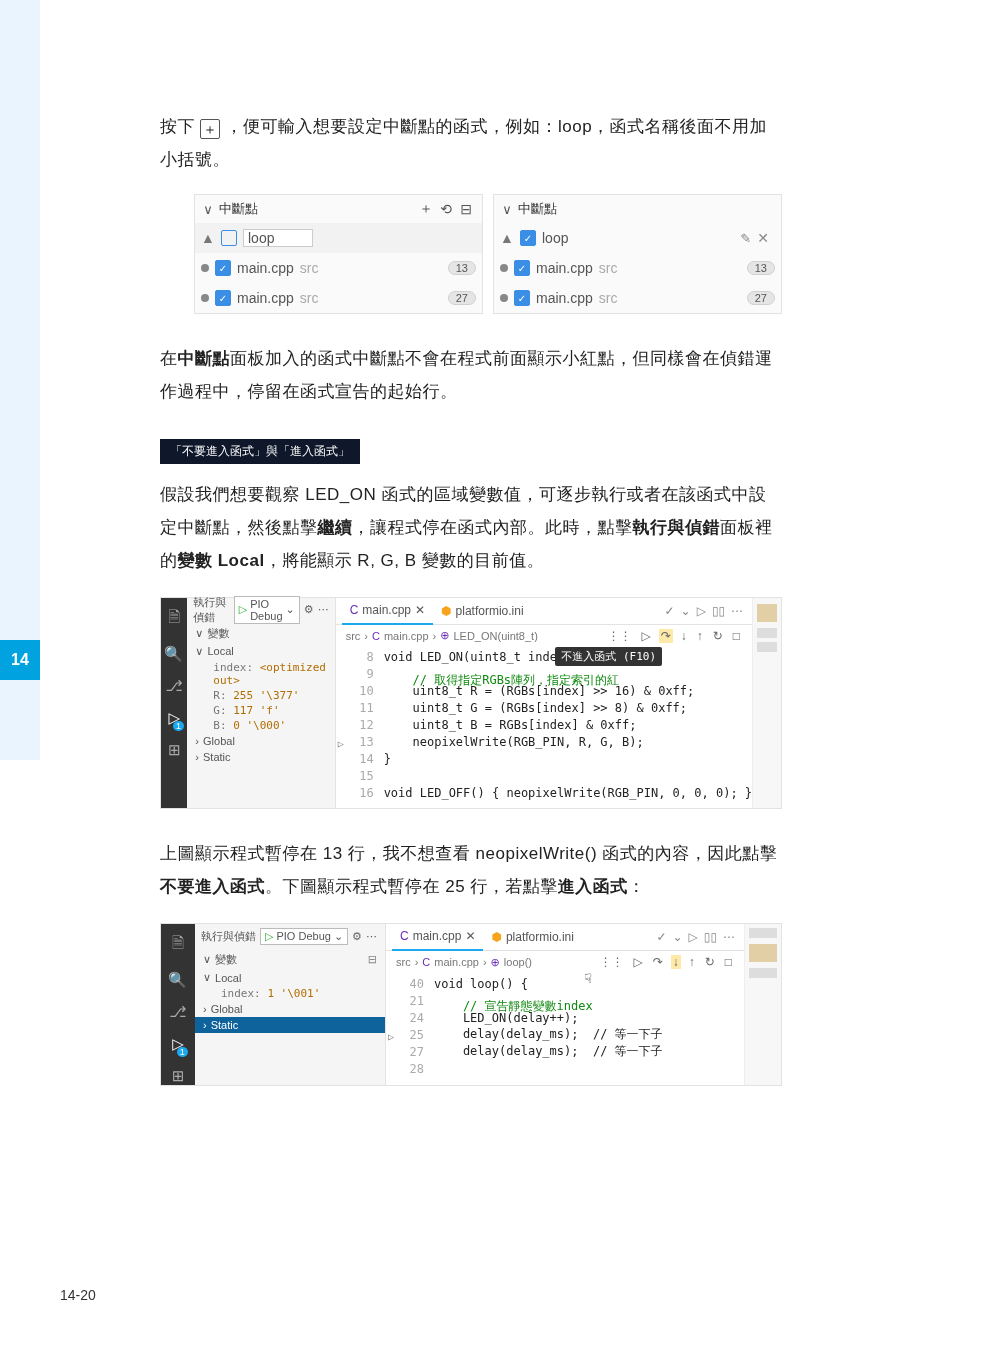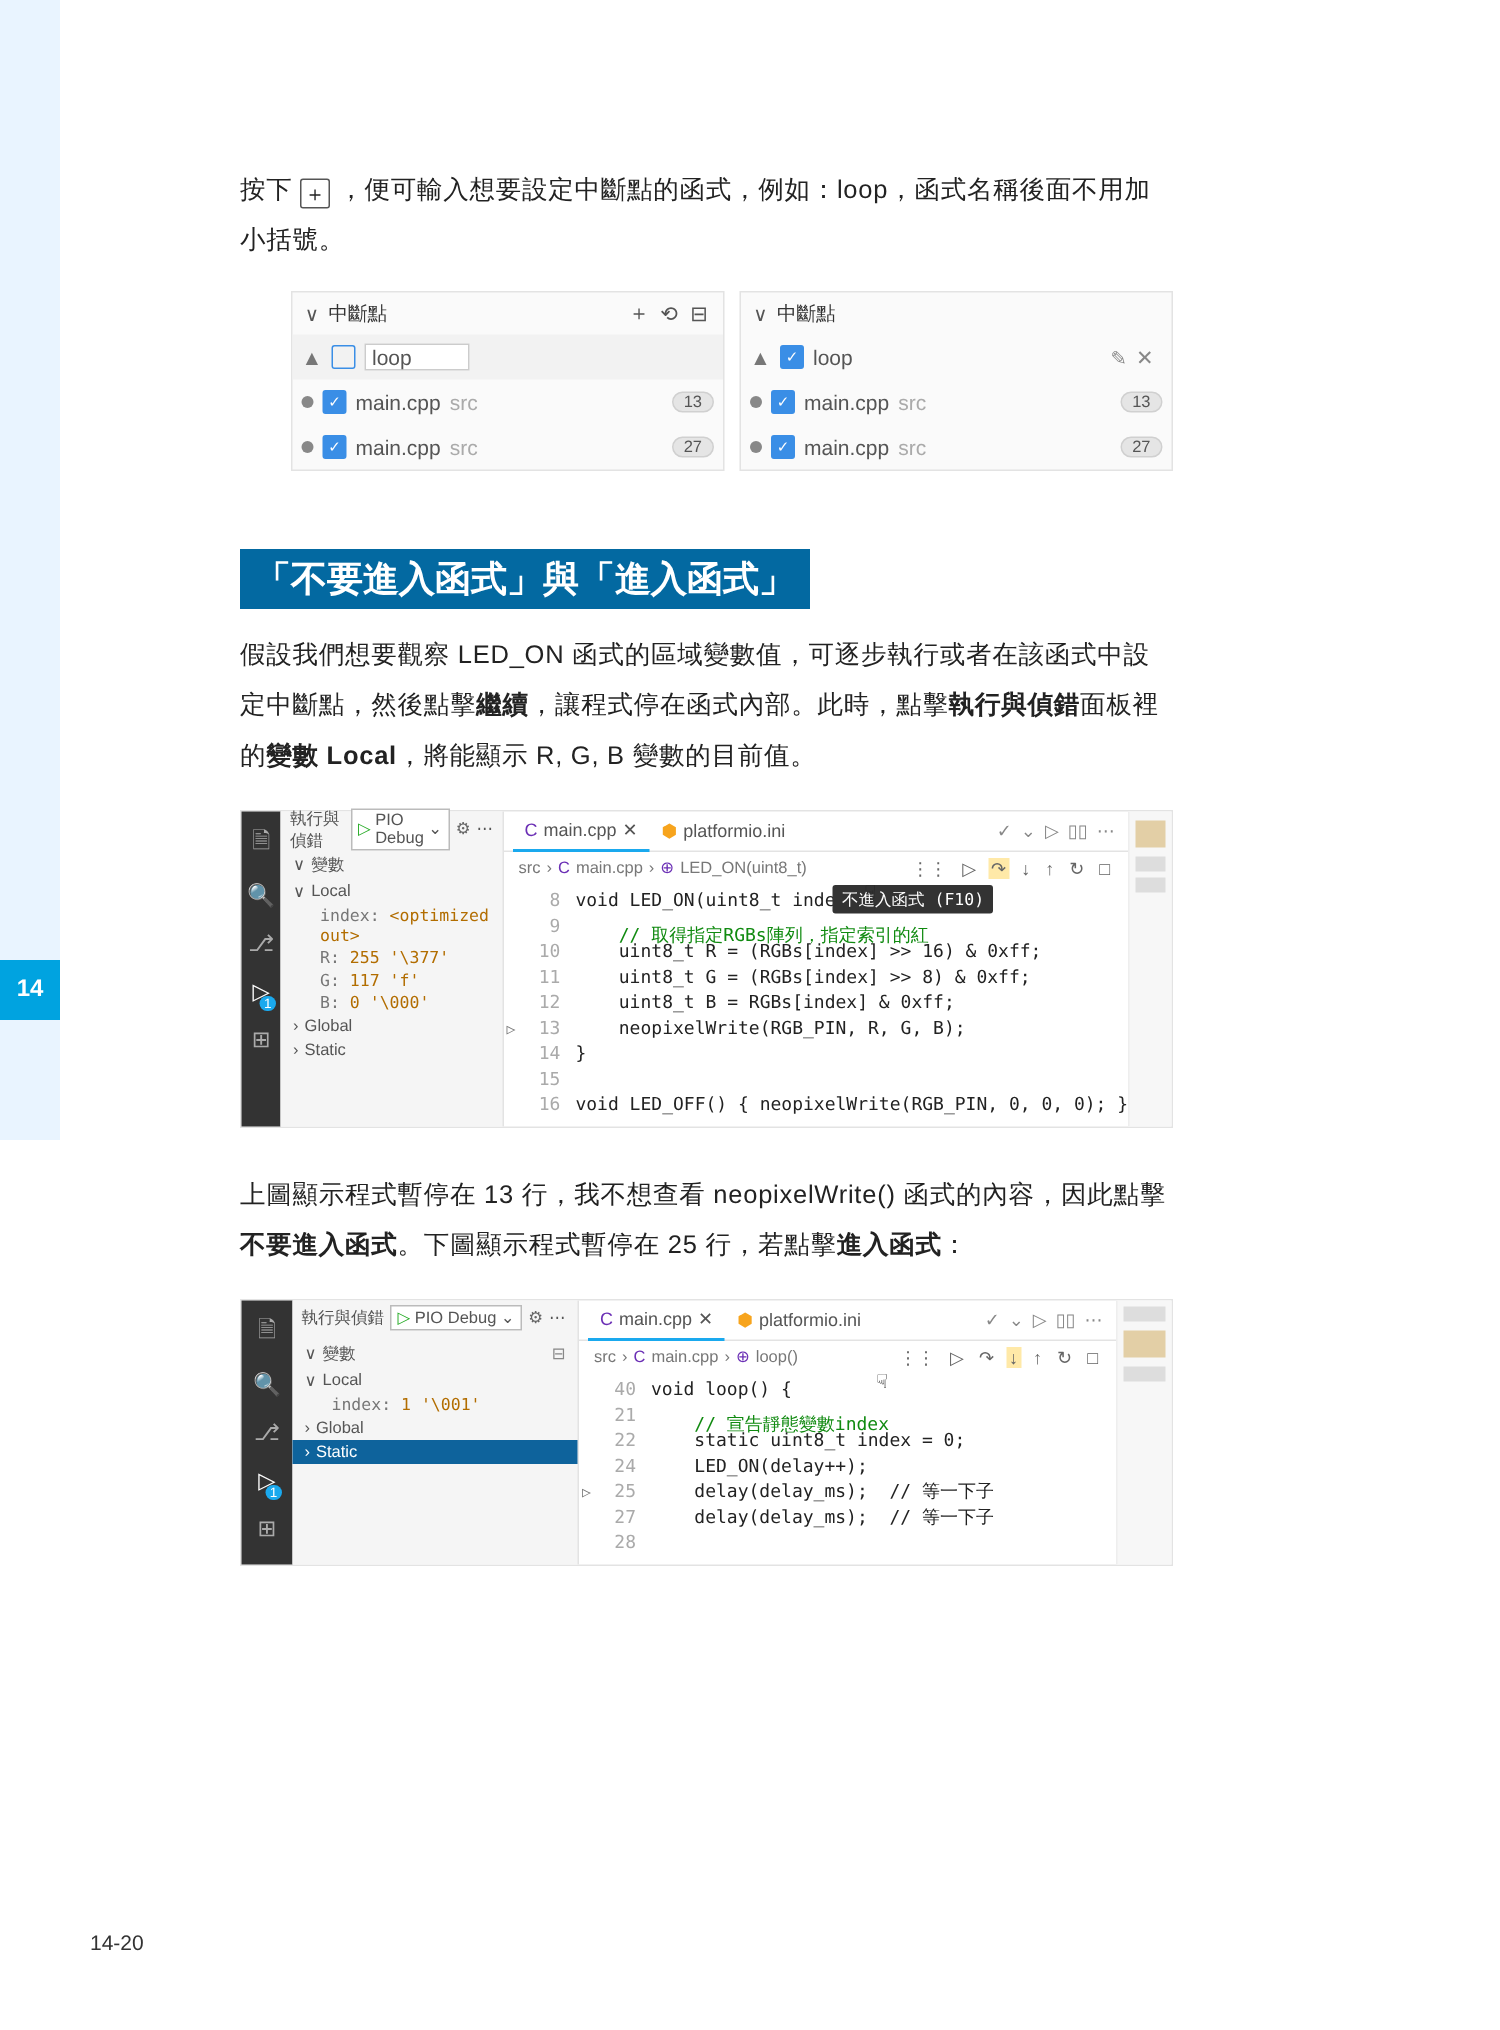--- a/index.html
+++ b/index.html
@@ -4,21 +4,21 @@
 <style>
 html,body{margin:0;padding:0;background:#fff;font-family:"Microsoft JhengHei","PingFang TC",Arial,sans-serif;color:#222;}
 .page{width:932px;height:1353px;position:relative;box-sizing:border-box;padding:110px 150px 60px 160px;}
 .side-strip{position:absolute;left:0;top:0;width:40px;height:1353px;background:#fff;}
 .side-strip .tint{position:absolute;left:0;top:0;width:40px;height:760px;background:#e9f4ff;}
 .ch-tab{position:absolute;left:0;top:640px;width:40px;height:40px;background:#00a3e0;color:#fff;font-size:16px;display:flex;align-items:center;justify-content:center;font-weight:bold;}
 .body-text{font-size:17px;line-height:1.95;letter-spacing:0.5px;}
 .body-text p{margin:0 0 6px 0;}
 b{font-weight:bold;}
 .plus-box{display:inline-flex;width:18px;height:18px;border:1px solid #555;align-items:center;justify-content:center;font-size:14px;line-height:1;vertical-align:-2px;border-radius:2px;}
-h3.band{display:inline-block;background:#0369a1;color:#fff;font-size:24px;font-weight:bold;padding:4px 10px;margin:24px 0 14px 0;}
+h3.band{display:inline-block;background:#0f172a;color:#fff;font-size:12px;font-weight:normal;padding:4px 10px;margin:24px 0 14px 0;}
 
 .bp-wrap{display:flex;gap:10px;margin:18px 0 28px 34px;}
 .bp-panel{border:1px solid #e3e3e3;background:#fafafa;width:305px;}
 .bp-head{display:flex;align-items:center;height:28px;padding:0 6px;font-size:13px;color:#333;}
 .bp-head .toggle{width:14px;text-align:center;color:#555;}
 .bp-head .title{flex:1;padding-left:4px;}
 .bp-head .ico{width:20px;text-align:center;color:#555;font-size:14px;}
 .bp-row{display:flex;align-items:center;height:30px;padding:0 6px;font-size:14px;}
 .bp-row.func{background:#f2f2f2;}
 .tri{width:14px;text-align:center;color:#777;}
@@ -140,20 +140,25 @@
     <div class="bp-row">
       <span class="dot"></span>
       <span class="chk on">✓</span>
       <span class="fname">main.cpp</span>
       <span class="loc">src</span>
       <span class="linebadge">27</span>
     </div>
   </div>
 </div>
 
+<div class="body-text">
+<p>
+  <span>在</span><b>中斷點</b><span>面板加入的函式中斷點不會在程式前面顯示小紅點，但同樣會在偵錯運作過程中，停留在函式宣告的起始行。</span>
+</p>
+</div>
 
 <h3 class="band">「不要進入函式」與「進入函式」</h3>
 
 <div class="body-text">
 <p>
   <span>假設我們想要觀察 LED_ON 函式的區域變數值，可逐步執行或者在該函式中設定中斷點，然後點擊</span><b>繼續</b><span>，讓程式停在函式內部。此時，點擊</span><b>執行與偵錯</b><span>面板裡的</span><b>變數 Local</b><span>，將能顯示 R, G, B 變數的目前值。</span>
 </p>
 </div>
 
 
@@ -337,24 +342,20 @@
       <span class="hand" style="position:absolute;right:152px;top:-2px;font-size:13px;">☟</span>
     <div class="ln">
             <div class="gut">40</div>
             <div class="txt ">void loop() {</div>
           </div>
           <div class="ln">
             <div class="gut">21</div>
             <div class="txt cm">    // 宣告靜態變數index</div>
           </div>
           <div class="ln">
-            <div class="gut">22</div>
-            <div class="txt ">    static uint8_t index = 0;</div>
-          </div>
-          <div class="ln">
             <div class="gut">24</div>
             <div class="txt ">    LED_ON(delay++);</div>
           </div>
           <div class="ln">
             <div class="gut">25<span class="cur">▷</span></div>
             <div class="txt ">    delay(delay_ms);  // 等一下子</div>
           </div>
           <div class="ln">
             <div class="gut">27</div>
             <div class="txt ">    delay(delay_ms);  // 等一下子</div>

